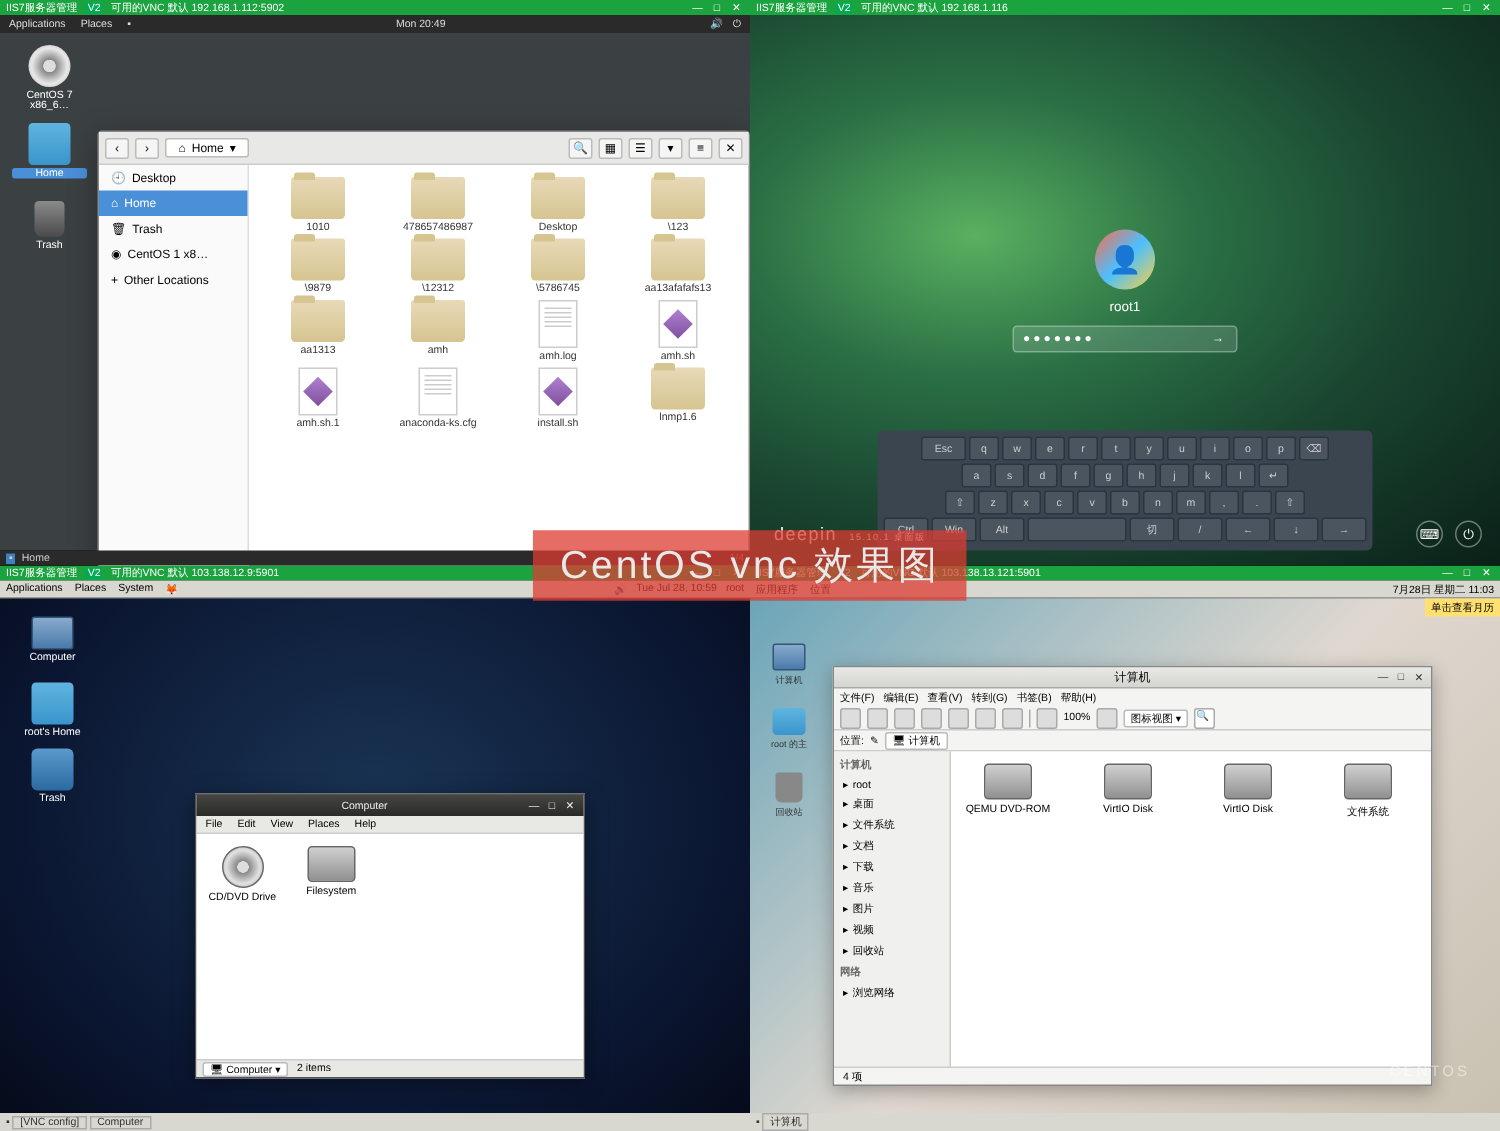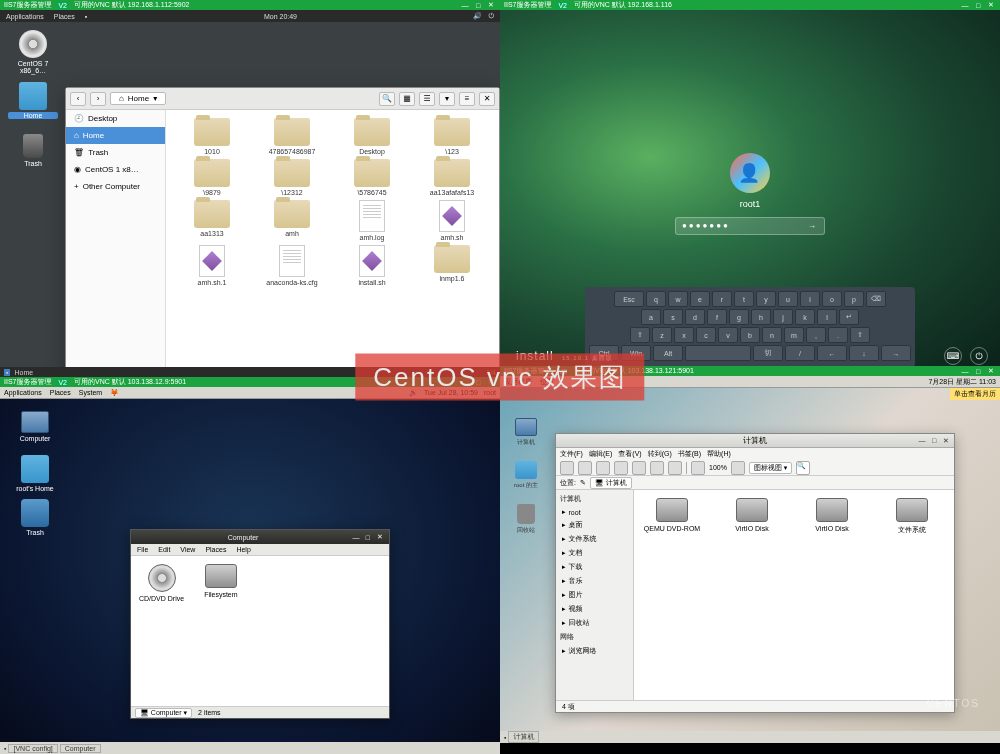--- a/index.html
+++ b/index.html
@@ -2,21 +2,21 @@
 <html><head>
 <meta charset="utf-8">
 <style>
 * { margin: 0; padding: 0; box-sizing: border-box; font-family: sans-serif; }
 body { width: 1000px; height: 754px; background: #000; position: relative; overflow: hidden; }
 
 .quad { position: absolute; width: 500px; height: 377px; overflow: hidden; }
 .q1 { top: 0; left: 0; }
 .q2 { top: 0; left: 500px; }
 .q3 { top: 377px; left: 0; }
-.q4 { top: 366px; left: 500px; }
+.q4 { top: 377px; left: 500px; }
 
 .titlebar { height: 10px; background: #1aa33e; display: flex; align-items: center; font-size: 7px; color: #fff; padding: 0 4px; justify-content: space-between; }
 .titlebar-left { display: flex; gap: 6px; align-items: center; }
 .titlebar-right { display: flex; gap: 3px; }
 .tb-btn { width: 10px; height: 8px; display: flex; align-items: center; justify-content: center; font-size: 7px; cursor: pointer; }
 
 .gnome-top { height: 12px; background: #2a2a2a; color: #ddd; display: flex; align-items: center; font-size: 7px; padding: 0 6px; justify-content: space-between; }
 .gnome-desktop { background: #3b4043; height: calc(100% - 32px); position: relative; }
 
 .desktop-icon { position: absolute; text-align: center; font-size: 7px; color: #fff; width: 50px; }
@@ -168,21 +168,21 @@
           <div class="sb-item">
               <span>🗑</span>
               <span>Trash</span>
             </div>
           <div class="sb-item">
               <span>◉</span>
               <span>CentOS 1 x8…</span>
             </div>
           <div class="sb-item">
               <span>+</span>
-              <span>Other Computer</span>
+              <span>Other Locations</span>
             </div>
         </div>
         <div class="files-area" id="q1-files">
             <div class="file-item">
               <div class="folder-img"></div>
               <div>1010</div>
             </div>
             <div class="file-item">
               <div class="folder-img"></div>
               <div>478657486987</div>
@@ -323,21 +323,21 @@
           <div class="kb-key wide">Alt</div>
           <div class="kb-key space"></div>
           <div class="kb-key wide">切</div>
           <div class="kb-key wide">/</div>
           <div class="kb-key wide">←</div>
           <div class="kb-key wide">↓</div>
           <div class="kb-key wide">→</div>
         </div>
     </div>
     <div class="deepin-logo">
-      <span>install</span>
+      <span>deepin</span>
       <span style="font-size:6px; margin-left:4px;">15.10.1 桌面版</span>
     </div>
     <div class="deepin-ctrl">
       <div class="deepin-ctrl-btn">⌨</div>
       <div class="deepin-ctrl-btn">⏻</div>
     </div>
   </div>
 </div>
 
 <div class="quad q3">

